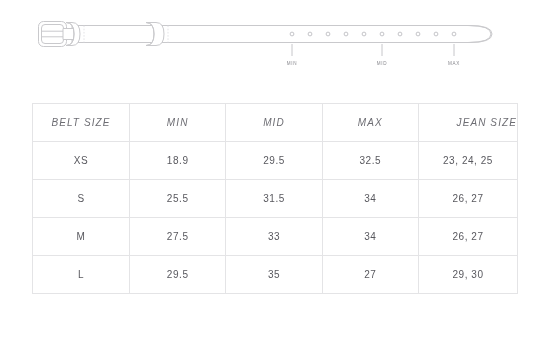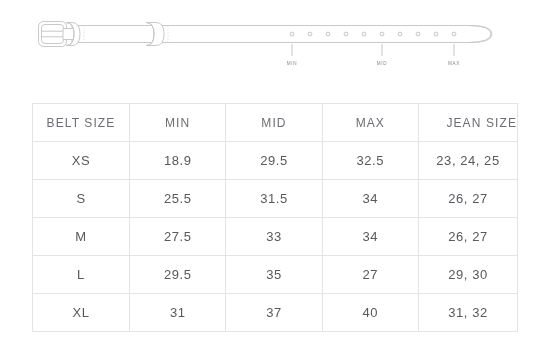--- a/index.html
+++ b/index.html
@@ -71,26 +71,27 @@
   #size-table td,
   #size-table th {
     border: 1px solid #e4e4e6;
     text-align: center;
     vertical-align: middle;
     height: 37px;
     padding: 0;
     font-weight: normal;
   }
   #size-table th {
-    font-size: 12px;
+    font-size: 10px;
     letter-spacing: 1.1px;
     color: #6d6d73;
+    font-style: italic;
   }
   #size-table td {
-    font-size: 13px;
+    font-size: 10px;
     letter-spacing: 0.55px;
     color: #58585e;
   }
   #size-table .col-size {
     width: 96px;
   }
   #size-table .col-jean {
     width: 98px;
     text-align: right;
   }
@@ -195,21 +196,14 @@
       <td>34</td>
       <td>26, 27</td>
     </tr>
     <tr>
       <td>L</td>
       <td>29.5</td>
       <td>35</td>
       <td>27</td>
       <td>29, 30</td>
     </tr>
-    <tr>
-      <td>XL</td>
-      <td>31</td>
-      <td>37</td>
-      <td>40</td>
-      <td>31, 32</td>
-    </tr>
   </tbody>
 </table>
 
 </body></html>

